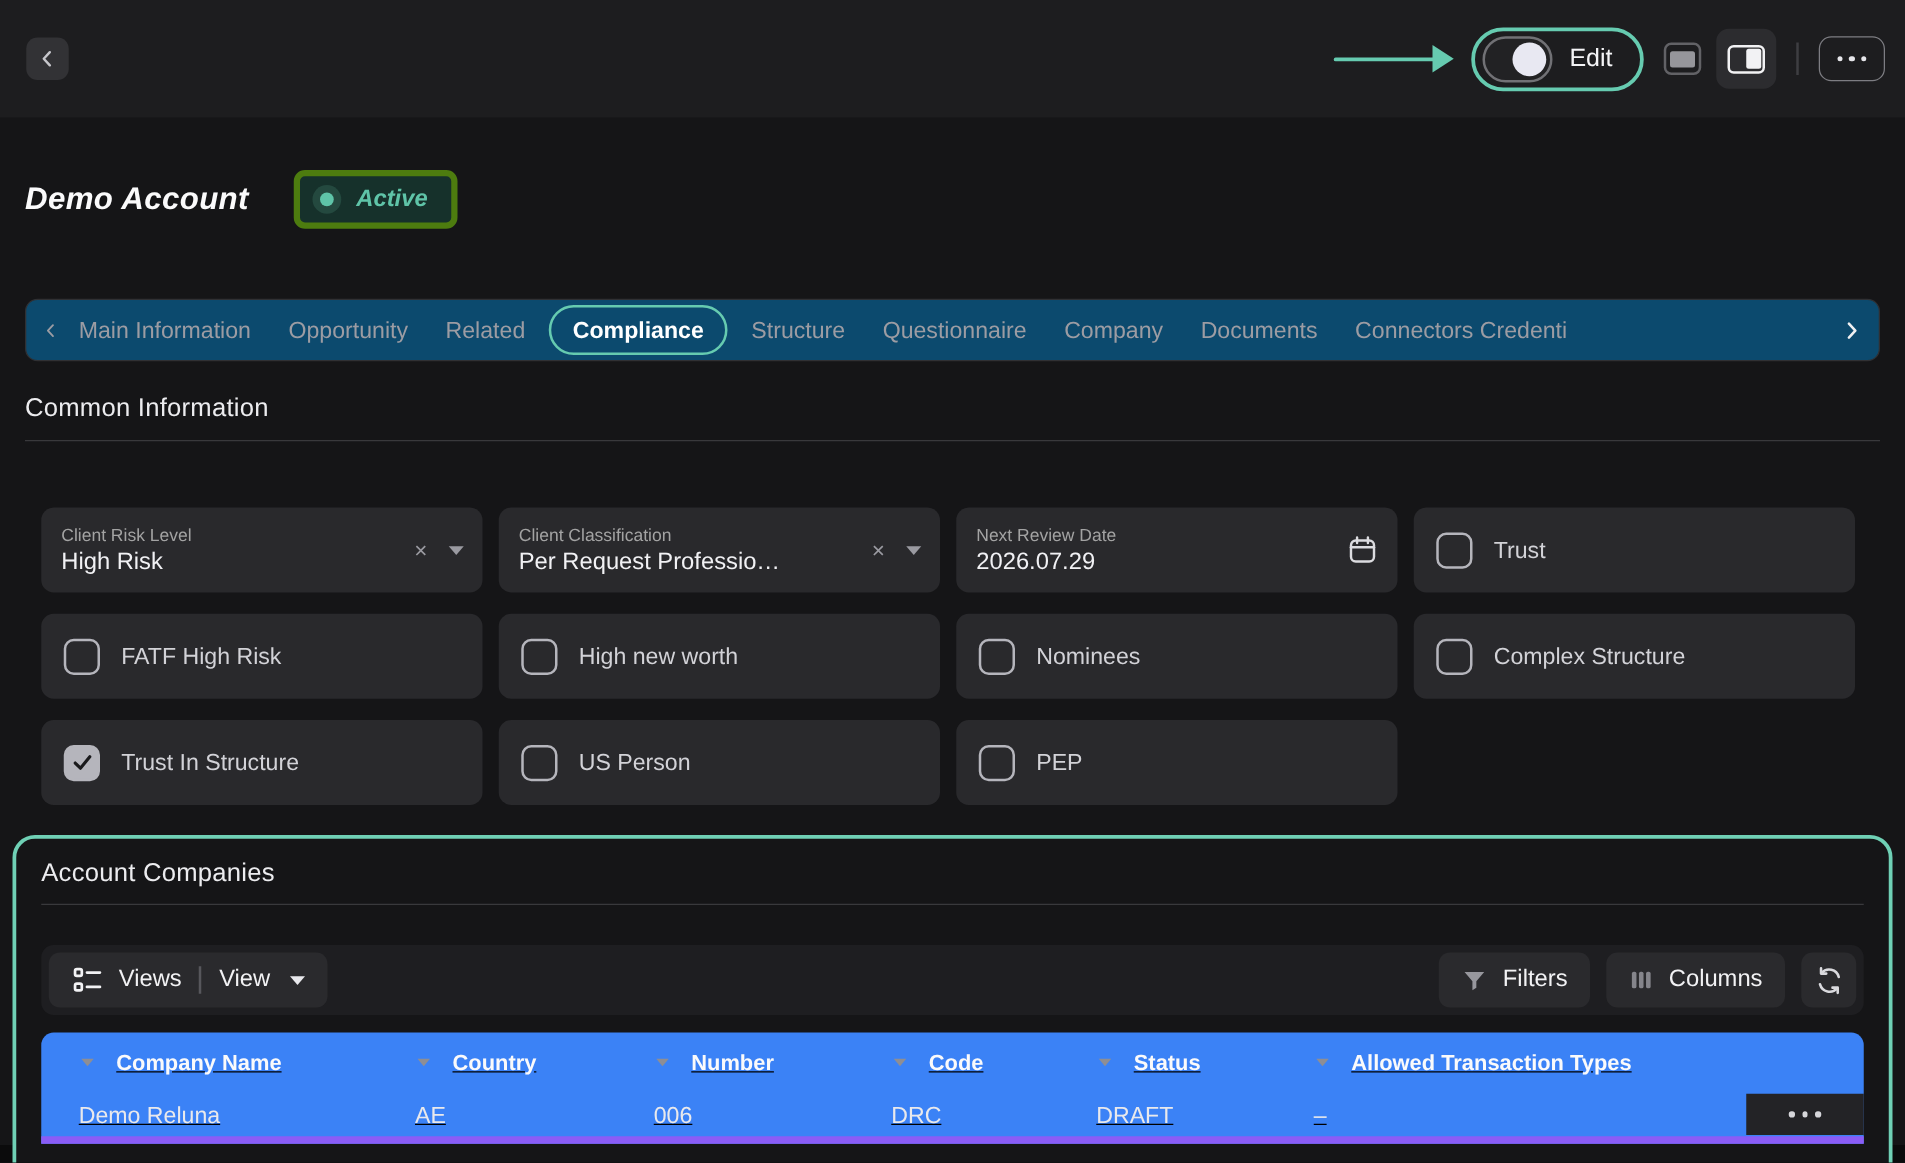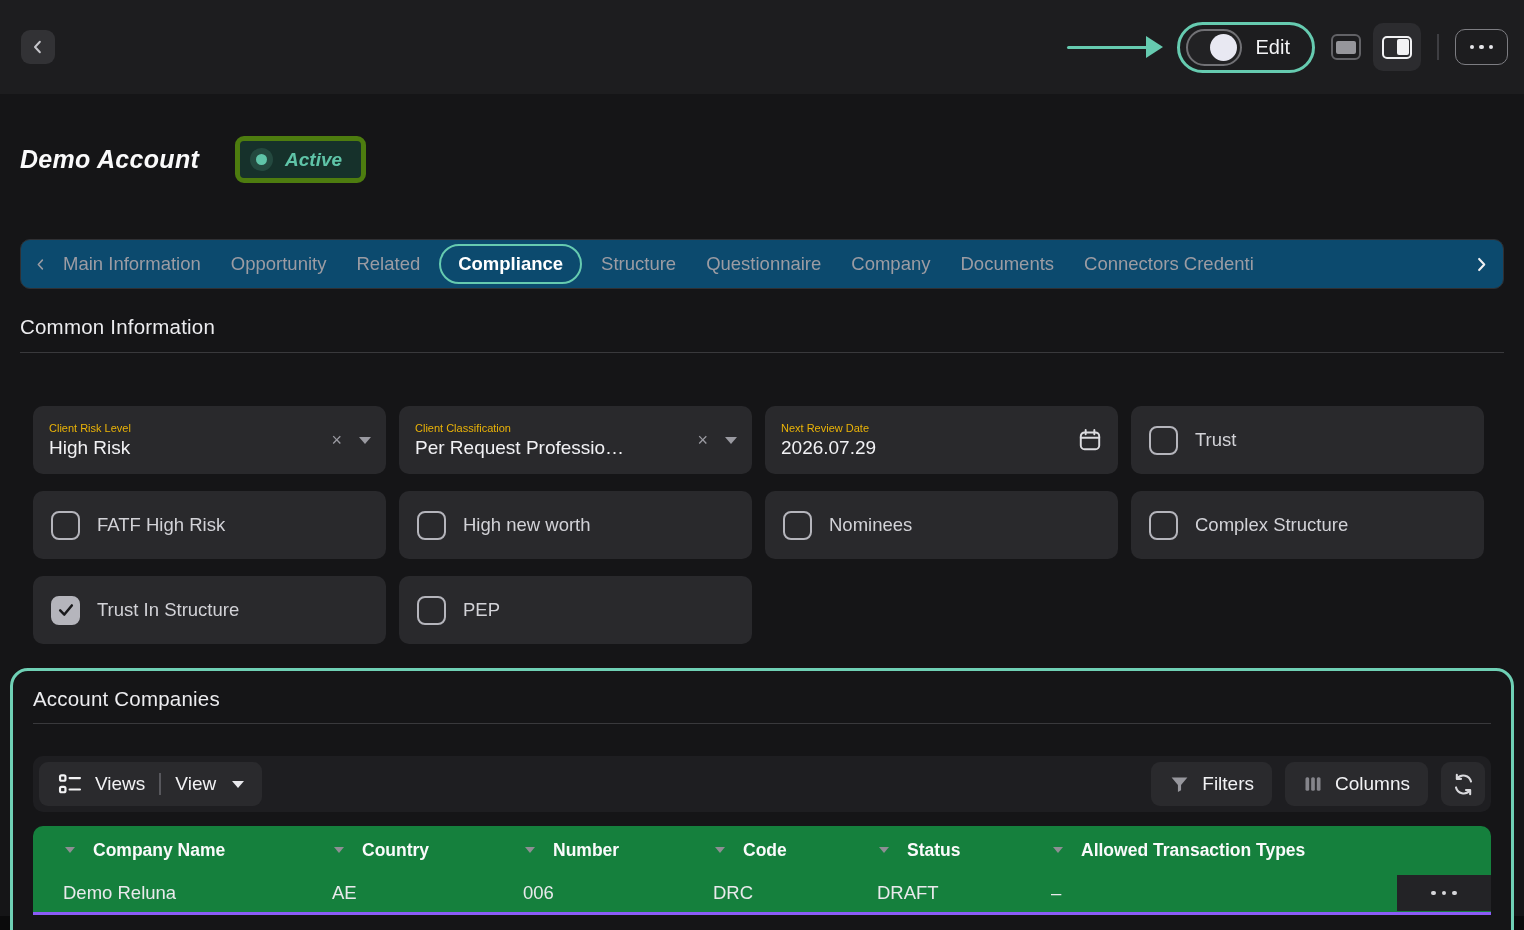--- a/index.html
+++ b/index.html
@@ -46,21 +46,21 @@
   .tab-chev.right { margin-left:auto; }
 
   
   .section-title { margin:26px 20px 12px; font-size:20.5px; font-weight:400; color:#ececef; letter-spacing:.2px; }
   .divider { margin:13px 20px 0; border-top:1px solid #39393c; }
 
   
   .form-grid { margin:53px 40px 0 33px; display:grid; grid-template-columns:repeat(4,1fr); gap:17px 13px; }
   .card { background:#29292c; border-radius:10px; height:68px; }
   .field-card { position:relative; display:flex; flex-direction:column; justify-content:center; gap:3px; padding:8px 60px 8px 16px; }
-  .field-label { font-size:11px; color:#eab308; }
+  .field-label { font-size:14px; color:#a3a3a3; }
   .field-value { font-size:19px; color:#f1f1f4; white-space:nowrap; overflow:hidden; text-overflow:ellipsis; }
   .field-icons { position:absolute; right:15px; top:50%; transform:translateY(-50%); display:flex; align-items:center; gap:17px; }
   .clear-x { color:#9a9aa1; font-size:18px; line-height:1; cursor:pointer; }
   .caret-down { width:0; height:0; border-left:6px solid transparent; border-right:6px solid transparent; border-top:7px solid #9a9aa1; cursor:pointer; }
 
   .check-card { display:flex; align-items:center; gap:17px; padding:0 18px; cursor:pointer; }
   .checkbox { width:29px; height:29px; flex:none; border:2px solid #b5b5bc; border-radius:8px; display:flex; align-items:center; justify-content:center; }
   .checkbox svg { display:none; }
   .checkbox.checked { background:#b5b5bc; }
   .checkbox.checked svg { display:block; }
@@ -70,26 +70,26 @@
   .companies { margin:24px 10px 0; border:3px solid #6fd0b5; border-radius:18px; padding:16px 20px 0; background:#151517; height:324px; overflow:hidden; }
   .companies .section-title { margin:0; }
   .companies .divider { margin:12px 0 0; }
   .c-toolbar { margin-top:32px; height:56px; background:#1e1e21; border-radius:10px; display:flex; align-items:center; justify-content:space-between; padding:0 6px; }
   .tbtn { height:44px; background:#2a2a2d; border:none; border-radius:9px; display:flex; align-items:center; gap:12px; padding:0 18px; color:#f2f2f4; font-size:19px; cursor:pointer; }
   .views-sep { width:2px; height:22px; background:#57575c; margin:0 2px; }
   .tbtn .caret-down { border-top-color:#e8e8ec; margin-left:4px; }
   .toolbar-right { display:flex; align-items:center; gap:13px; }
   .refresh-btn { width:44px; padding:0; justify-content:center; }
 
-  .c-table { margin-top:14px; background:#15803d; border-radius:10px 10px 0 0; }
+  .c-table { margin-top:14px; background:#3b82f6; border-radius:10px 10px 0 0;text-decoration:underline; }
   .thead, .trow { display:grid; grid-template-columns:269px 191px 190px 164px 174px 1fr; align-items:center; }
   .thead { height:48px; }
   .th { display:flex; align-items:center; gap:18px; padding-left:32px; font-size:17.5px; font-weight:700; color:#fafafb; white-space:nowrap; cursor:pointer; }
   .th .hcaret { width:0; height:0; border-left:5.5px solid transparent; border-right:5.5px solid transparent; border-top:6.5px solid #8e8e94; }
-  .trow { height:41px; position:relative; border-bottom:3px solid #8b5cf6; }
+  .trow { height:41px; position:relative; border-bottom:6px solid #8b5cf6; }
   .td { padding-left:30px; font-size:18.5px; color:#e9e9ec; }
   .row-actions { position:absolute; right:0; top:1px; bottom:1px; width:94px; background:#232326; display:flex; align-items:center; justify-content:center; gap:6px; border:none; cursor:pointer; }
   .dot3 { width:4.5px; height:4.5px; border-radius:50%; background:#d6d6da; }
 </style>
 </head>
 <body>
 
 <div class="app">
 
   <header class="topbar">
@@ -233,20 +233,24 @@
 
     <div class="card check-card">
       <span class="checkbox checked">
           <svg width="20" height="20" viewBox="0 0 24 24">
             <path d="M5 12.5 L10 17.5 L19 6.5" fill="none" stroke="#1a1a1c" stroke-width="3" stroke-linecap="round" stroke-linejoin="round"></path>
           </svg>
         </span>
       <span class="check-label">Trust In Structure</span>
     </div>
 
+    <div class="card check-card">
+      <span class="checkbox"></span>
+      <span class="check-label">US Person</span>
+    </div>
 
     <div class="card check-card">
       <span class="checkbox"></span>
       <span class="check-label">PEP</span>
     </div>
   </div>
 
   <section class="companies">
     <h2 class="section-title">Account Companies</h2>
     <div class="divider"></div>

